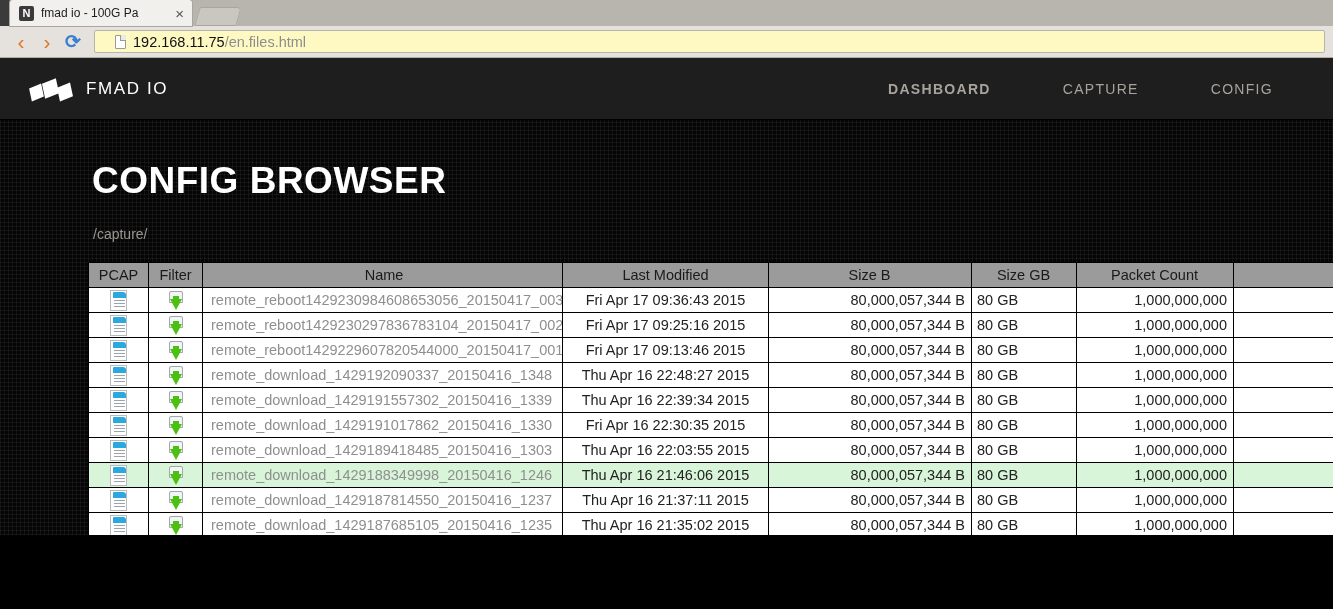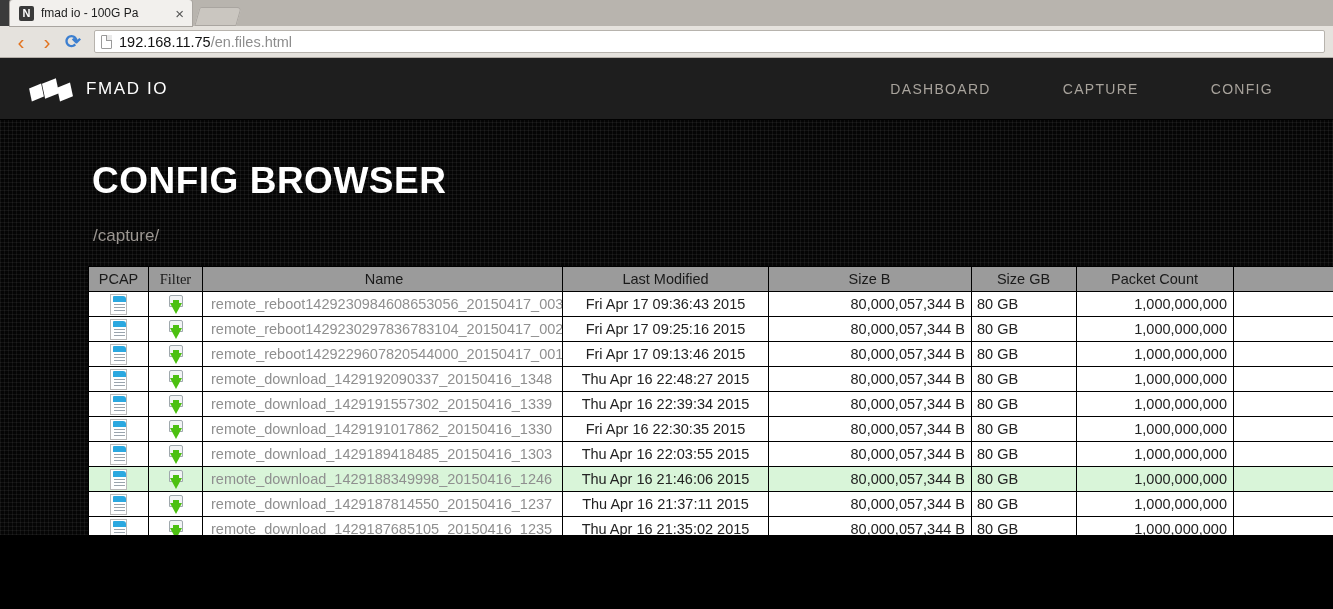--- a/index.html
+++ b/index.html
@@ -63,23 +63,23 @@
   }
   .navbtn {
     width: 26px; height: 26px; flex: 0 0 auto;
     display: flex; align-items: center; justify-content: center;
     font-size: 21px; line-height: 1;
   }
   .nav-back, .nav-fwd { color: #e2721d; font-weight: 300; }
   .nav-reload { color: #3c7fd0; font-size: 19px; font-weight: 600; }
   .urlbar {
     flex: 1 1 auto; height: 23px; margin-left: 8px;
-    background: #ffffff; border: 1px solid #b7b3ad;
+    background: #fef9c3; border: 1px solid #b7b3ad;
     border-radius: 2px;
-    display: flex; align-items: center; padding: 0 6px;
+    display: flex; align-items: center; padding: 0 20px;
   }
   .page-icon {
     width: 11px; height: 14px; flex: 0 0 auto;
     background: #fff; border: 1px solid #9a9a9a;
     position: relative; border-radius: 1px;
   }
   .page-icon:after{
     content:""; position:absolute; right:-1px; top:-1px;
     width:5px; height:5px; background:#e9e9e9;
     border-left:1px solid #9a9a9a; border-bottom:1px solid #9a9a9a;
@@ -113,49 +113,49 @@
   .brand-mark i:nth-child(3){ left:28px; top:8px; width:14px; height:14px; transform: rotate(-22deg) skewX(-10deg); }
   .brand-text {
     color: #fff; font-size: 17px; letter-spacing: 1.6px;
     margin-left: 12px; font-weight: 500;
   }
   .site-nav { margin-left: auto; display: flex; align-items: center; }
   .nav-link {
     color: #a8a39c; font-size: 14px; letter-spacing: 1.3px;
     margin-left: 72px; text-decoration: none; white-space: nowrap;
   }
-  .nav-link:first-child { margin-left: 10px; }
+  .nav-link:first-child { margin-left: 10px; font-weight: bold; }
 
   .page-title {
     color: #fff; font-size: 37px; font-weight: bold;
     letter-spacing: .5px;
     margin: 40px 0 0 92px;
   }
   .breadcrumb {
-    color: #9b9691; font-size: 17px;
+    color: #9b9691; font-size: 14px;
     margin: 24px 0 0 93px;
   }
 
   
   .table-wrap { margin: 20px 0 0 88px; width: 1245px; }
   table { border-collapse: collapse; width: 100%; table-layout: fixed; }
   th, td {
     border: 1px solid #000;
     font-size: 14.5px; height: 25px;
     padding: 0 5px; overflow: hidden; white-space: nowrap;
   }
   thead th {
     background: #9b9b9b; color: #1a1a1a;
     font-weight: normal; text-align: center;
   }
   tbody td { background: #fff; color: #222; }
   tbody tr.hl td { background: #d9f5d9; }
 
   .c-pcap   { width: 60px;  text-align: center; padding: 0; }
-  .c-filter { width: 54px;  text-align: center; padding: 0; font-family: Liberation Serif, serif; }
+  .c-filter { width: 54px;  text-align: center; padding: 0; }
   .c-name   { width: 360px; text-align: left; color: #8f8f8f !important; padding-left: 8px; }
   .c-mod    { width: 206px; text-align: center; }
   .c-sizeb  { width: 203px; text-align: right; padding-right: 6px; }
   .c-sizegb { width: 105px; text-align: left; padding-right: 6px; }
   .c-pkt    { width: 157px; text-align: right; padding-right: 6px; }
   .c-blank  { width: 100px; }
 
   
   .ico-doc {
     display: inline-block; width: 17px; height: 21px;

